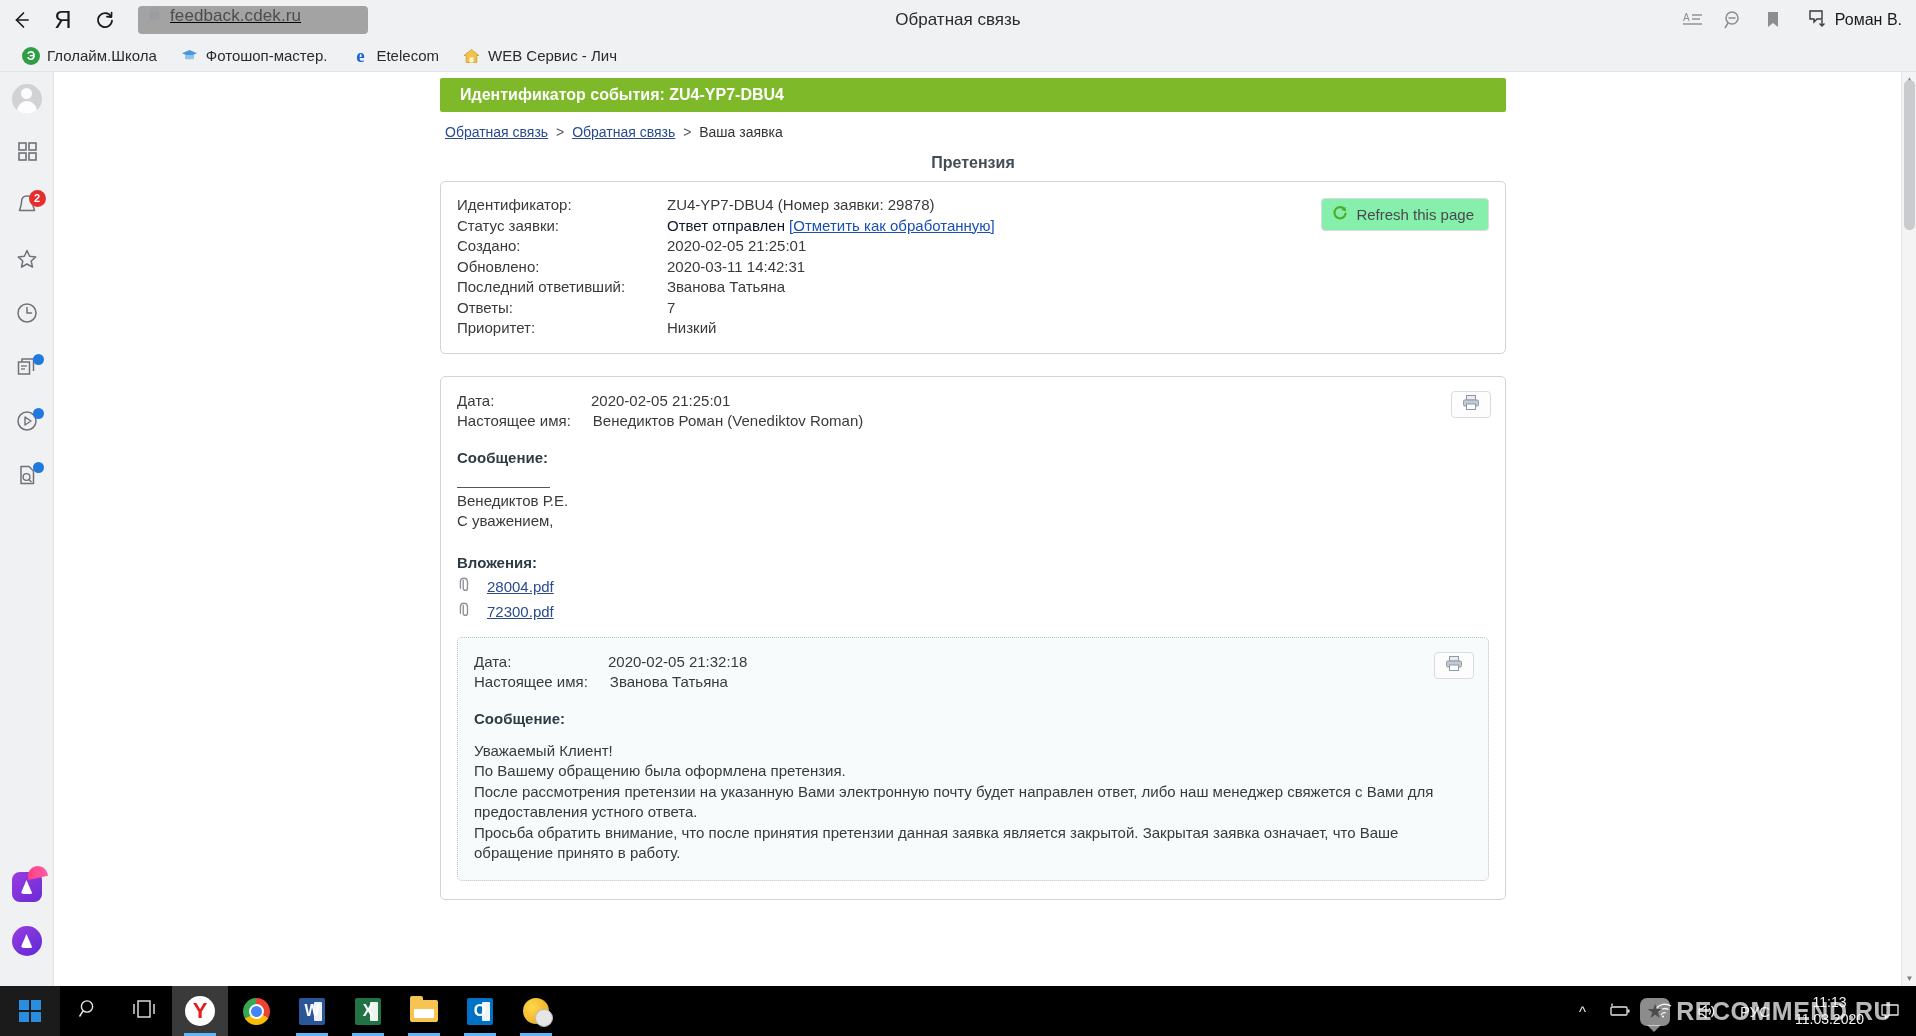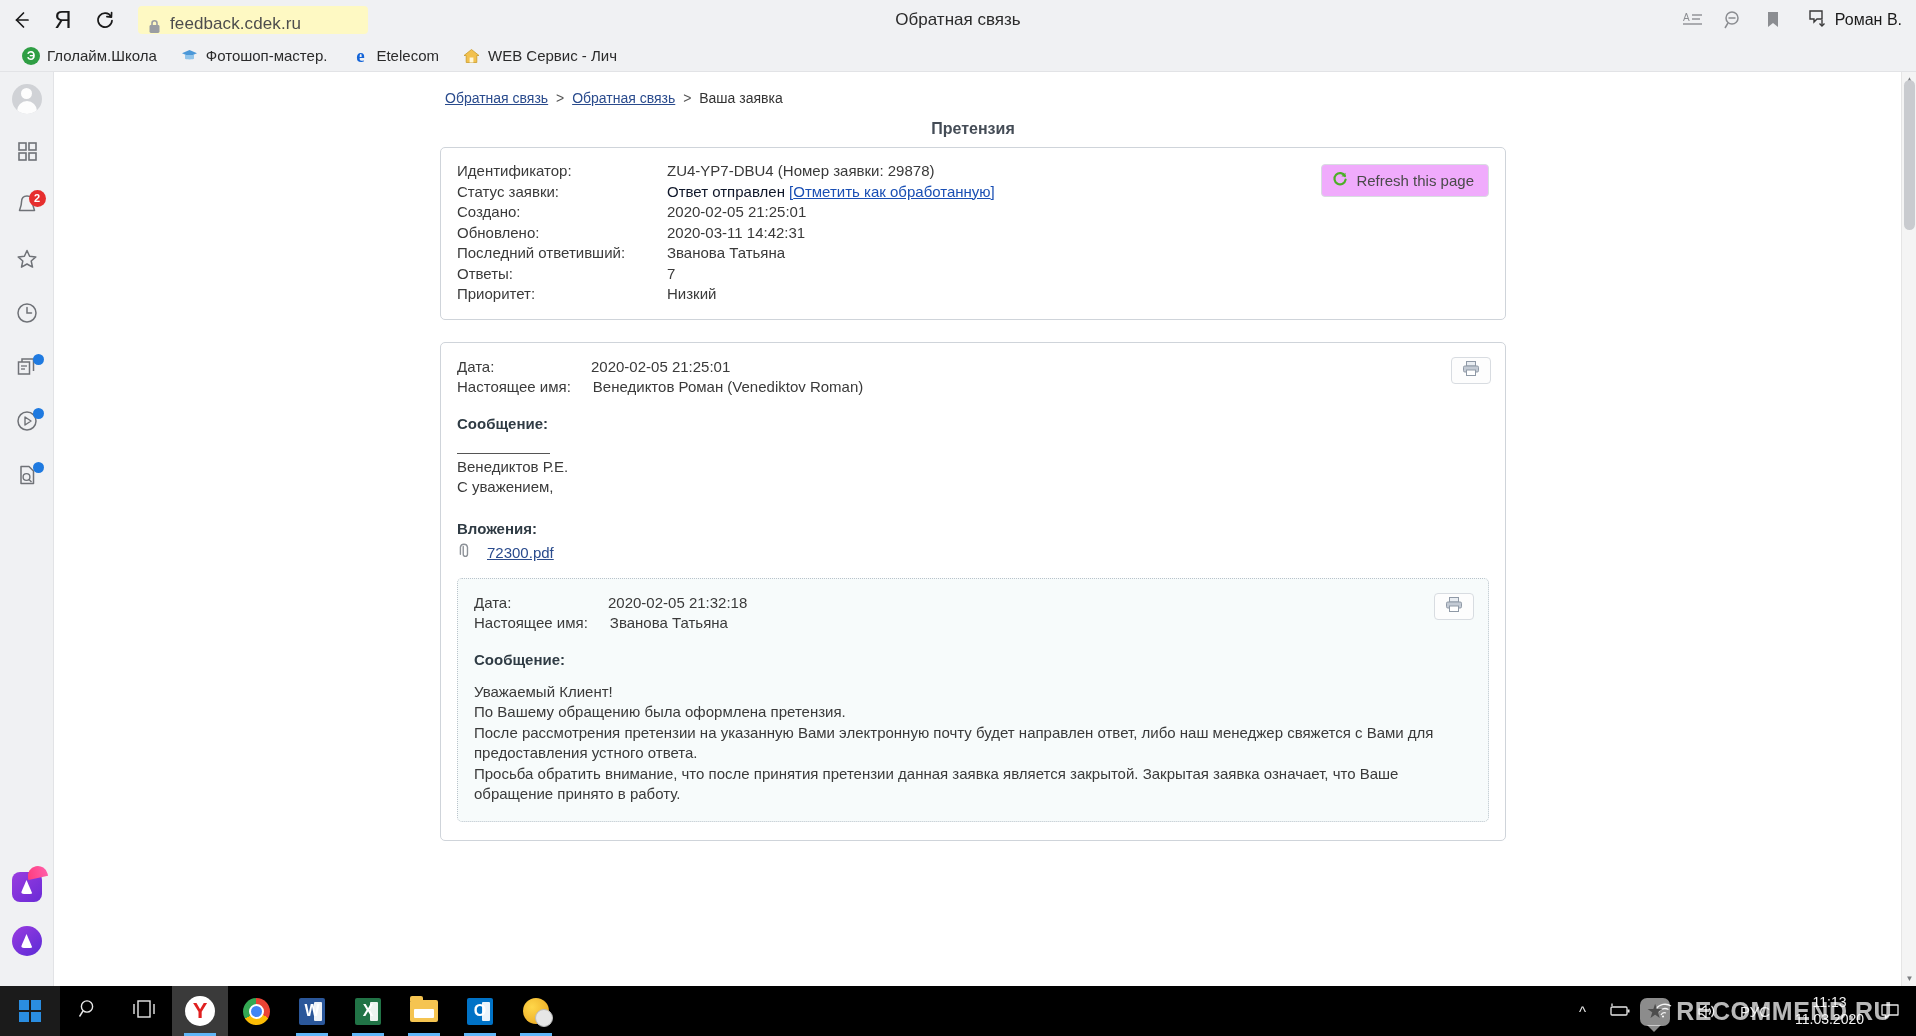--- a/index.html
+++ b/index.html
@@ -24,24 +24,25 @@
   }
   .nav-btn svg { display: block; }
   .yandex-logo {
     font-family: "Liberation Sans", sans-serif;
     font-size: 24px; color: #1a1a1a; font-weight: 400;
   }
 
   .url-box {
     margin-left: 12px;
     height: 28px; min-width: 230px;
-    background: #fef9c3;
+    background: #a3a3a3;
     border-radius: 4px;
-    display: flex; align-items: flex-end;
+    display: flex; align-items: flex-start;
     padding: 0 14px 0 10px;
+    text-decoration: underline;
   }
   .lock-icon { margin-right: 9px; display: flex; }
   .url-text {
     font-size: 17px; color: #4d4d4d;
     letter-spacing: .1px;
   }
 
   .page-title-center {
     position: absolute; left: 0; right: 0; top: 0; height: 40px;
     display: flex; align-items: center; justify-content: center;
@@ -204,21 +205,21 @@
   .dl { width: 210px; flex: 0 0 210px; color: #3a3a3a; }
   .dv { color: #3a3a3a; }
   .dv a { color: #1a4fb4; text-decoration: underline; }
   .dv .status-val { color: #0f172a; }
   .dv .brk { color: #1a4fb4; }
 
   .refresh-btn {
     position: absolute; right: 16px; top: 16px;
     border: 1px solid #d8dce1;
     border-radius: 4px;
-    background: #f0abfc;
+    background: #86efac;
     padding: 6px 14px 6px 10px;
     display: flex; align-items: center; gap: 8px;
     font-size: 15px; color: #4a4a4a;
   }
   .refresh-icon { color: #4caf27; font-size: 17px; font-weight: bold; line-height: 1; }
 
   .msg-panel {
     margin-top: 22px;
     border: 1px solid #cfd4da;
     border-radius: 5px;
@@ -562,20 +563,21 @@
   <div class="sb-icon" style="margin-bottom:18px">
     <div class="alice-circ">
         <div class="alice-drop"></div>
       </div>
   </div>
 </div>
 
 <div class="page-area">
   <div class="content">
 
+    <div class="green-head">Идентификатор события: ZU4-YP7-DBU4</div>
 
     <div class="breadcrumb">
       <a href="#">Обратная связь</a>
       <span class="bc-sep">&gt;</span>
       <a href="#">Обратная связь</a>
       <span class="bc-sep">&gt;</span>
       <span class="bc-current">Ваша заявка</span>
     </div>
 
     <div class="section-title">Претензия</div>
@@ -633,20 +635,28 @@
         <span class="m-lbl-wide">Настоящее имя:</span>
         <span>Венедиктов Роман (Venediktov Roman)</span>
       </div>
 
       <div class="msg-head">Сообщение:</div>
       <div class="sig-rule"></div>
       <div style="font-size:15px;color:#3a3a3a;line-height:20.5px">Венедиктов Р.Е.</div>
       <div style="font-size:15px;color:#3a3a3a;line-height:20.5px">С уважением,</div>
 
       <div class="attach-title">Вложения:</div>
+      <div class="attach-row">
+        <span class="clip-icon">
+          <svg width="16" height="16" viewBox="0 0 16 16" aria-hidden="true">
+            <path d="M11 4 L5.5 9.5 A2.1 2.1 0 0 0 8.5 12.5 L13.5 7.5 A3.6 3.6 0 0 0 8.5 2.5 L3.5 7.5" fill="none" stroke="#8d9298" stroke-width="1.4" stroke-linecap="round"></path>
+          </svg>
+        </span>
+        <a href="#">28004.pdf</a>
+      </div>
       <div class="attach-row">
         <span class="clip-icon">
           <svg width="16" height="16" viewBox="0 0 16 16" aria-hidden="true">
             <path d="M11 4 L5.5 9.5 A2.1 2.1 0 0 0 8.5 12.5 L13.5 7.5 A3.6 3.6 0 0 0 8.5 2.5 L3.5 7.5" fill="none" stroke="#8d9298" stroke-width="1.4" stroke-linecap="round"></path>
           </svg>
         </span>
         <a href="#">72300.pdf</a>
       </div>
 
       <div class="print-btn">

